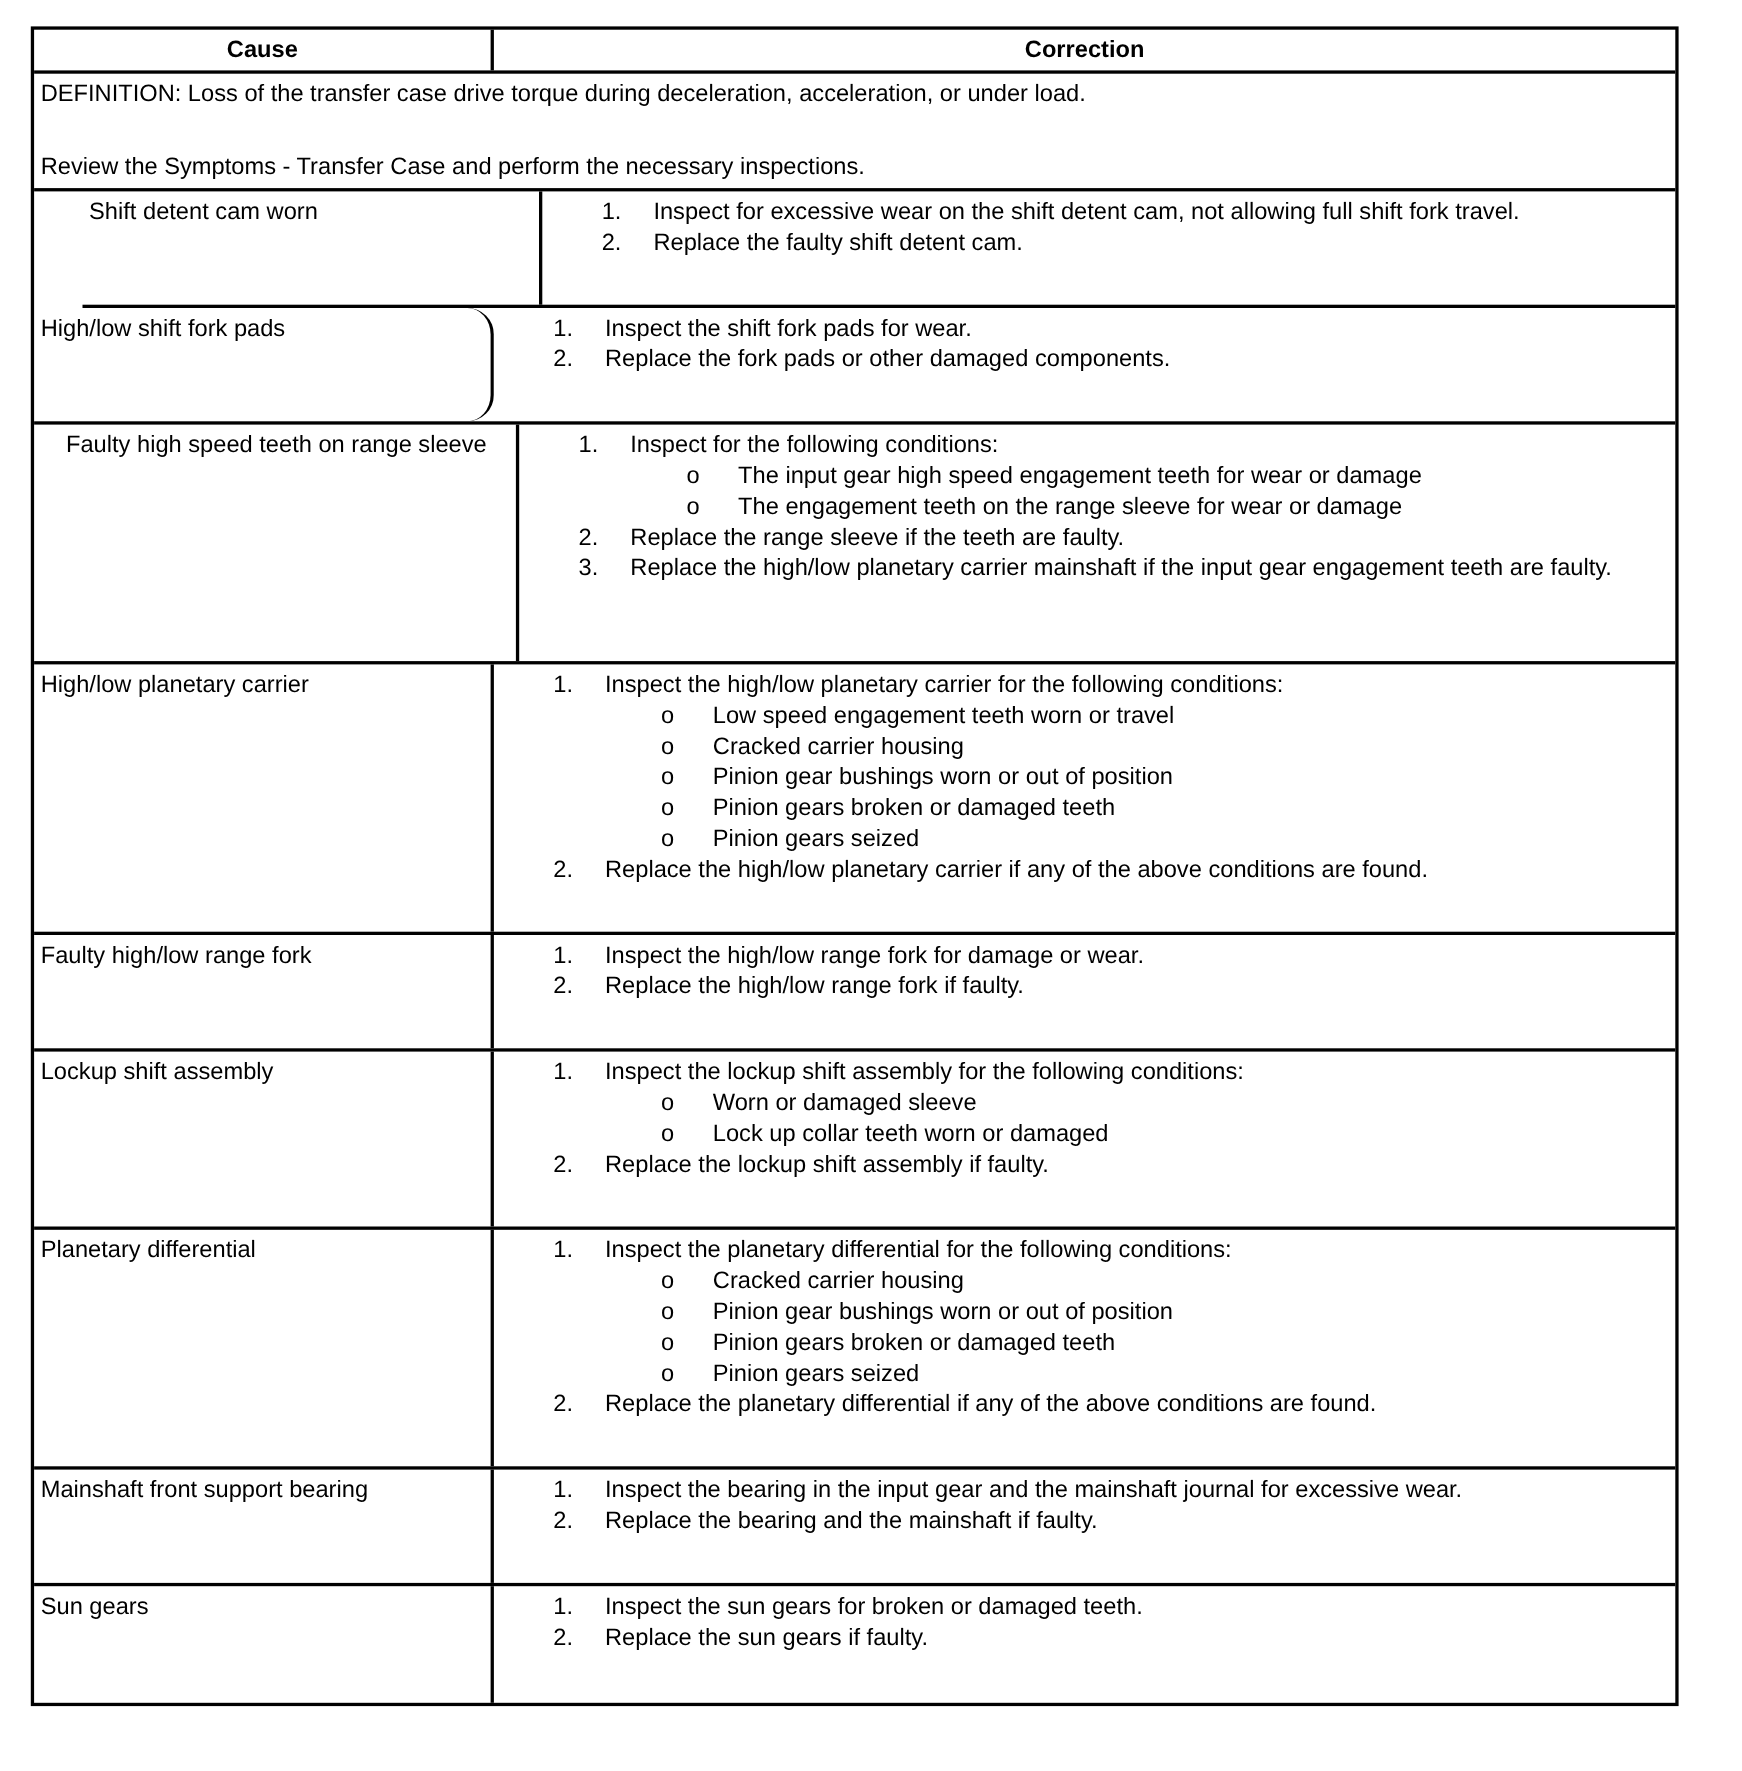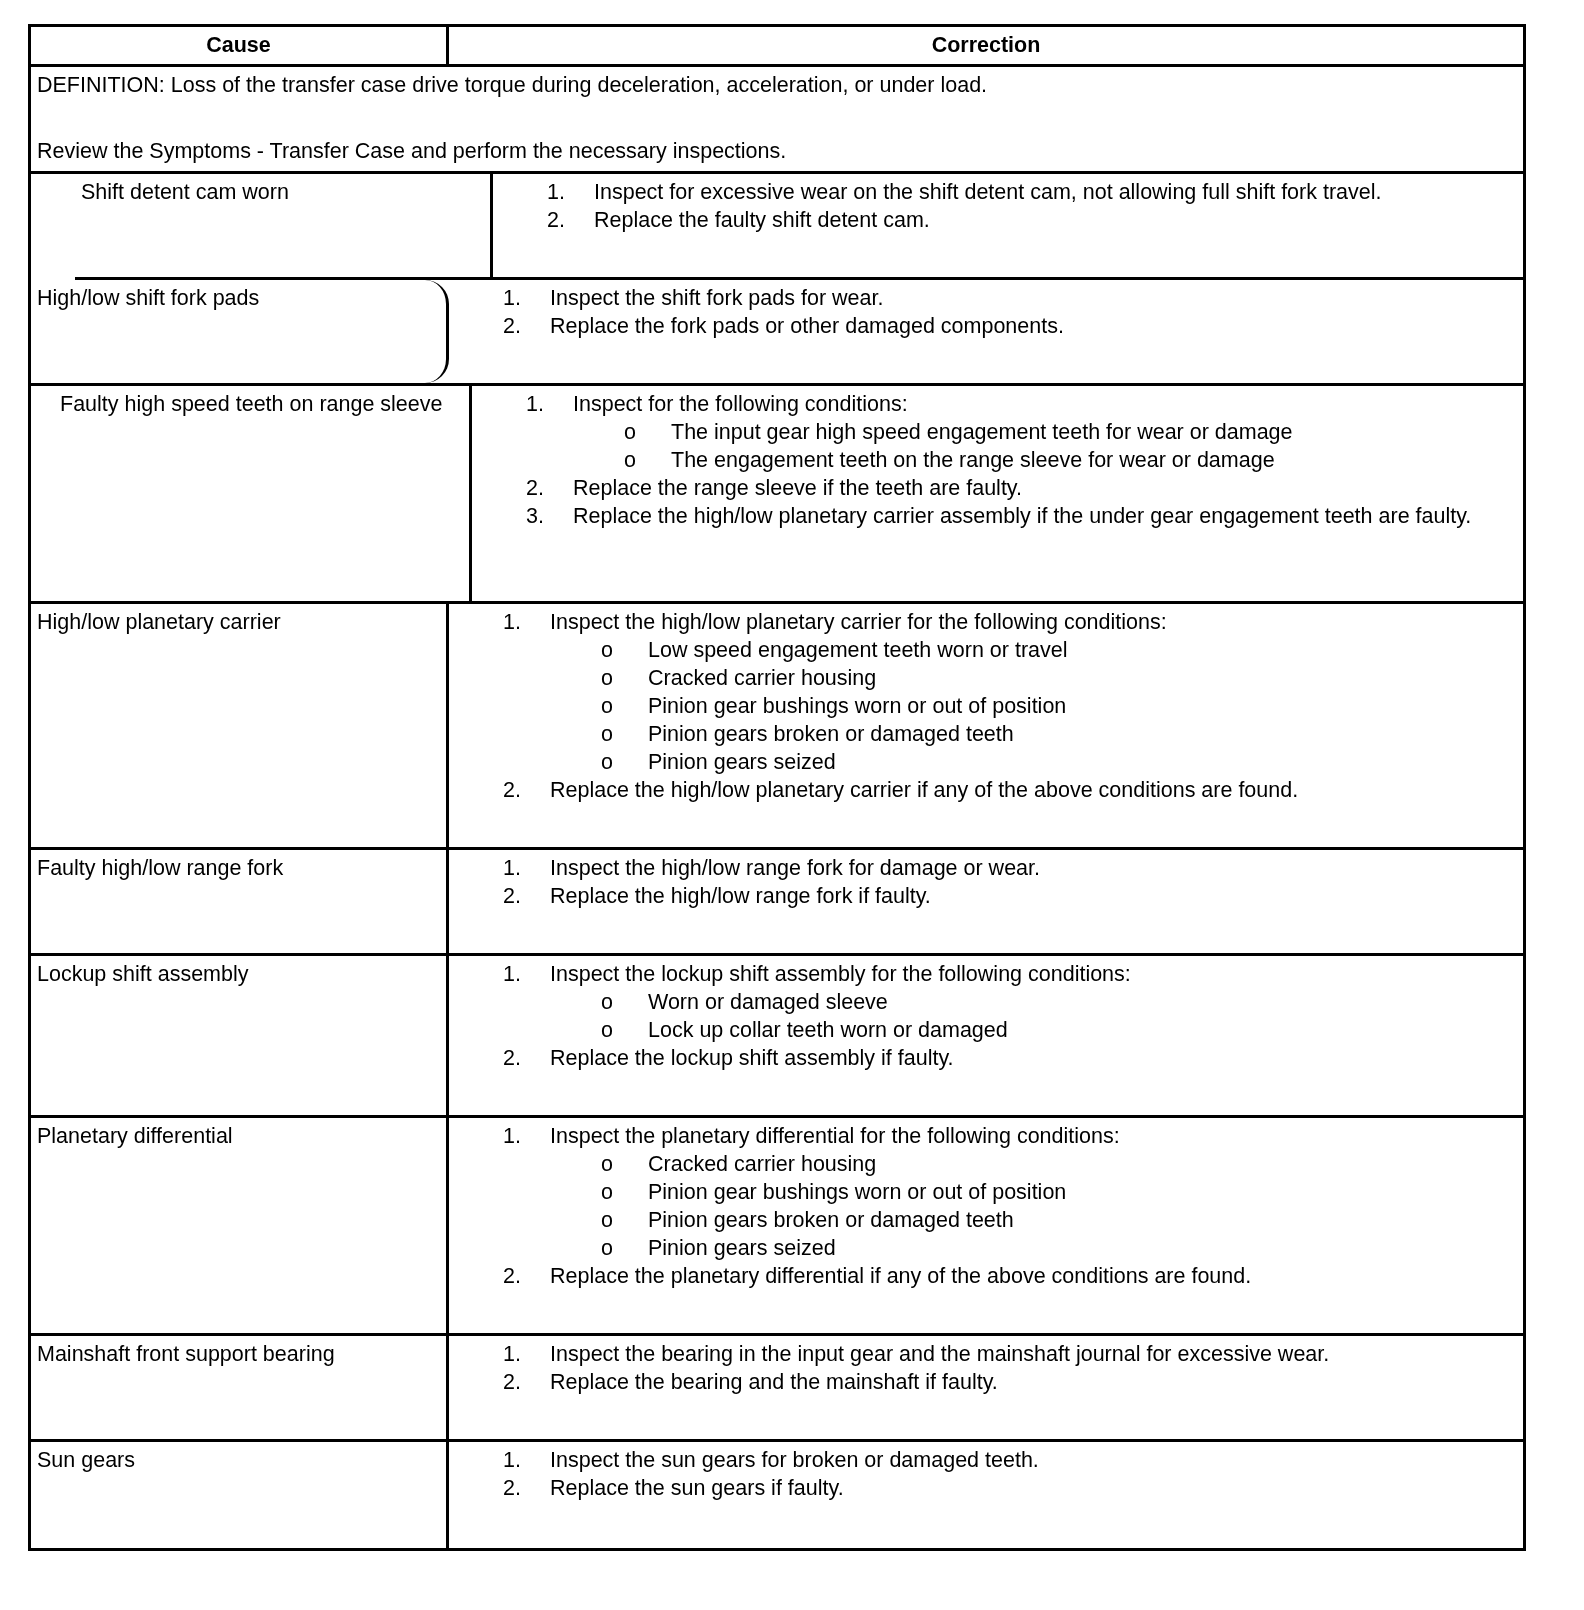--- a/index.html
+++ b/index.html
@@ -77,21 +77,21 @@
         <div class="sub">
           <span class="bul">o</span>
           <span class="stxt">The engagement teeth on the range sleeve for wear or damage</span>
         </div>
         <div class="line">
           <span class="num">2.</span>
           <span class="txt">Replace the range sleeve if the teeth are faulty.</span>
         </div>
         <div class="line">
           <span class="num">3.</span>
-          <span class="txt">Replace the high/low planetary carrier assembly if the under gear engagement teeth are faulty.</span>
+          <span class="txt">Replace the high/low planetary carrier mainshaft if the input gear engagement teeth are faulty.</span>
         </div>
       </div>
     </div>
     <div class="row" style="height: 246px;">
       <div class="c1" style="line-height: 28px;">High/low planetary carrier</div>
       <div class="c2">
         <div class="line">
           <span class="num">1.</span>
           <span class="txt">Inspect the high/low planetary carrier for the following conditions:</span>
         </div>

